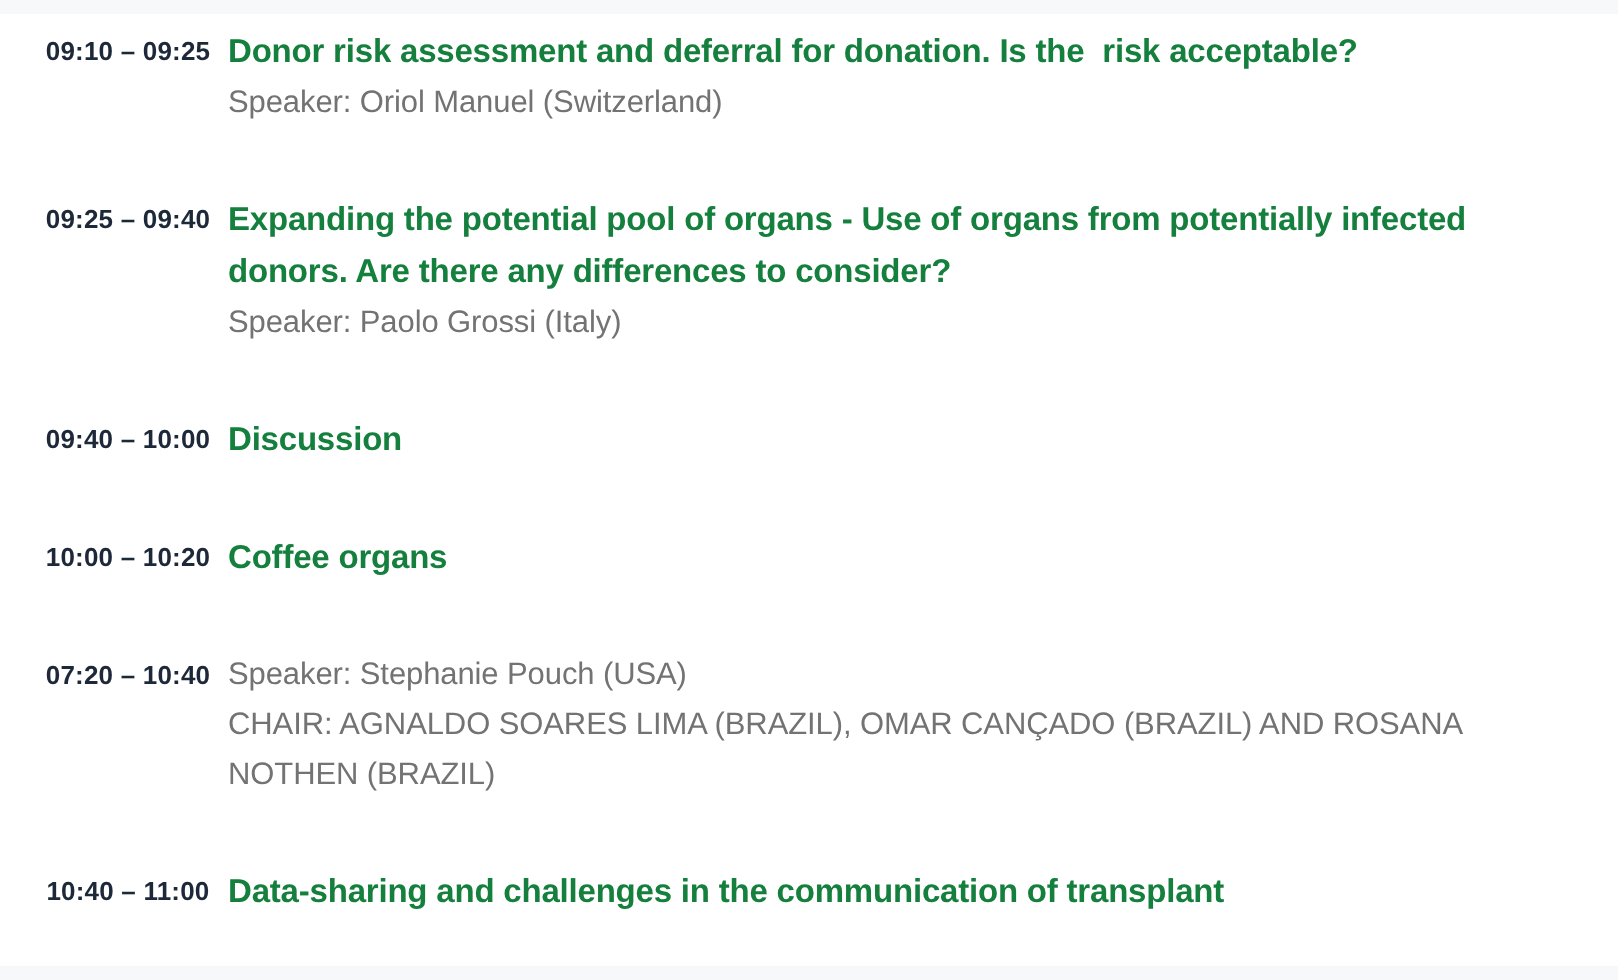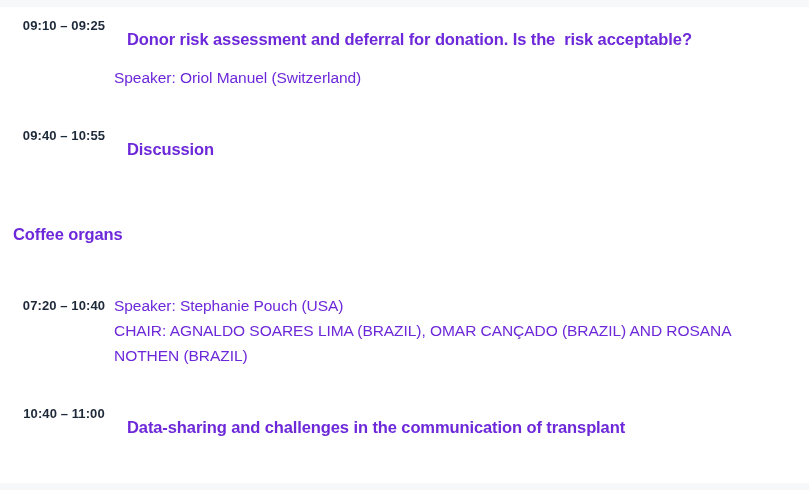--- a/index.html
+++ b/index.html
@@ -59,31 +59,31 @@
   .content-cell {
     flex: 1 1 auto;
     padding-right: 18px;
     box-sizing: border-box;
     min-width: 0;
   }
 
   .entry-title {
     font-size: 16.5px;
     font-weight: bold;
-    color: #6d28d9;
+    color: #15803d;
     line-height: 26px;
     letter-spacing: -0.1px;
     white-space: pre-wrap;
-    margin: 13px;
+    margin: 0;
   }
 
   .entry-sub {
     font-size: 15.5px;
     font-weight: normal;
-    color: #6d28d9;
+    color: #737373;
     line-height: 25px;
     letter-spacing: -0.05px;
     white-space: pre-wrap;
     margin: 0;
   }
 </style>
 </head>
 <body>
 
 <div class="edge-band top"></div>
@@ -91,29 +91,37 @@
 <div class="schedule">
 
   <div class="row">
     <div class="time-cell">09:10 – 09:25</div>
     <div class="content-cell">
       <div class="entry-title">Donor risk assessment and deferral for donation. Is the  risk acceptable?</div>
       <div class="entry-sub">Speaker: Oriol Manuel (Switzerland)</div>
     </div>
   </div>
 
+  <div class="row">
+    <div class="time-cell">09:25 – 09:40</div>
+    <div class="content-cell">
+      <div class="entry-title">Expanding the potential pool of organs - Use of organs from potentially infected donors. Are there any differences to consider?</div>
+      <div class="entry-sub">Speaker: Paolo Grossi (Italy)</div>
+    </div>
+  </div>
 
   <div class="row">
-    <div class="time-cell">09:40 – 10:55</div>
+    <div class="time-cell">09:40 – 10:00</div>
     <div class="content-cell">
       <div class="entry-title">Discussion</div>
     </div>
   </div>
 
   <div class="row">
+    <div class="time-cell">10:00 – 10:20</div>
     <div class="content-cell">
       <div class="entry-title">Coffee organs</div>
     </div>
   </div>
 
   <div class="row">
     <div class="time-cell">07:20 – 10:40</div>
     <div class="content-cell">
       <div class="entry-sub">Speaker: Stephanie Pouch (USA)</div>
       <div class="entry-sub">CHAIR: AGNALDO SOARES LIMA (BRAZIL), OMAR CANÇADO (BRAZIL) AND ROSANA NOTHEN (BRAZIL)</div>

